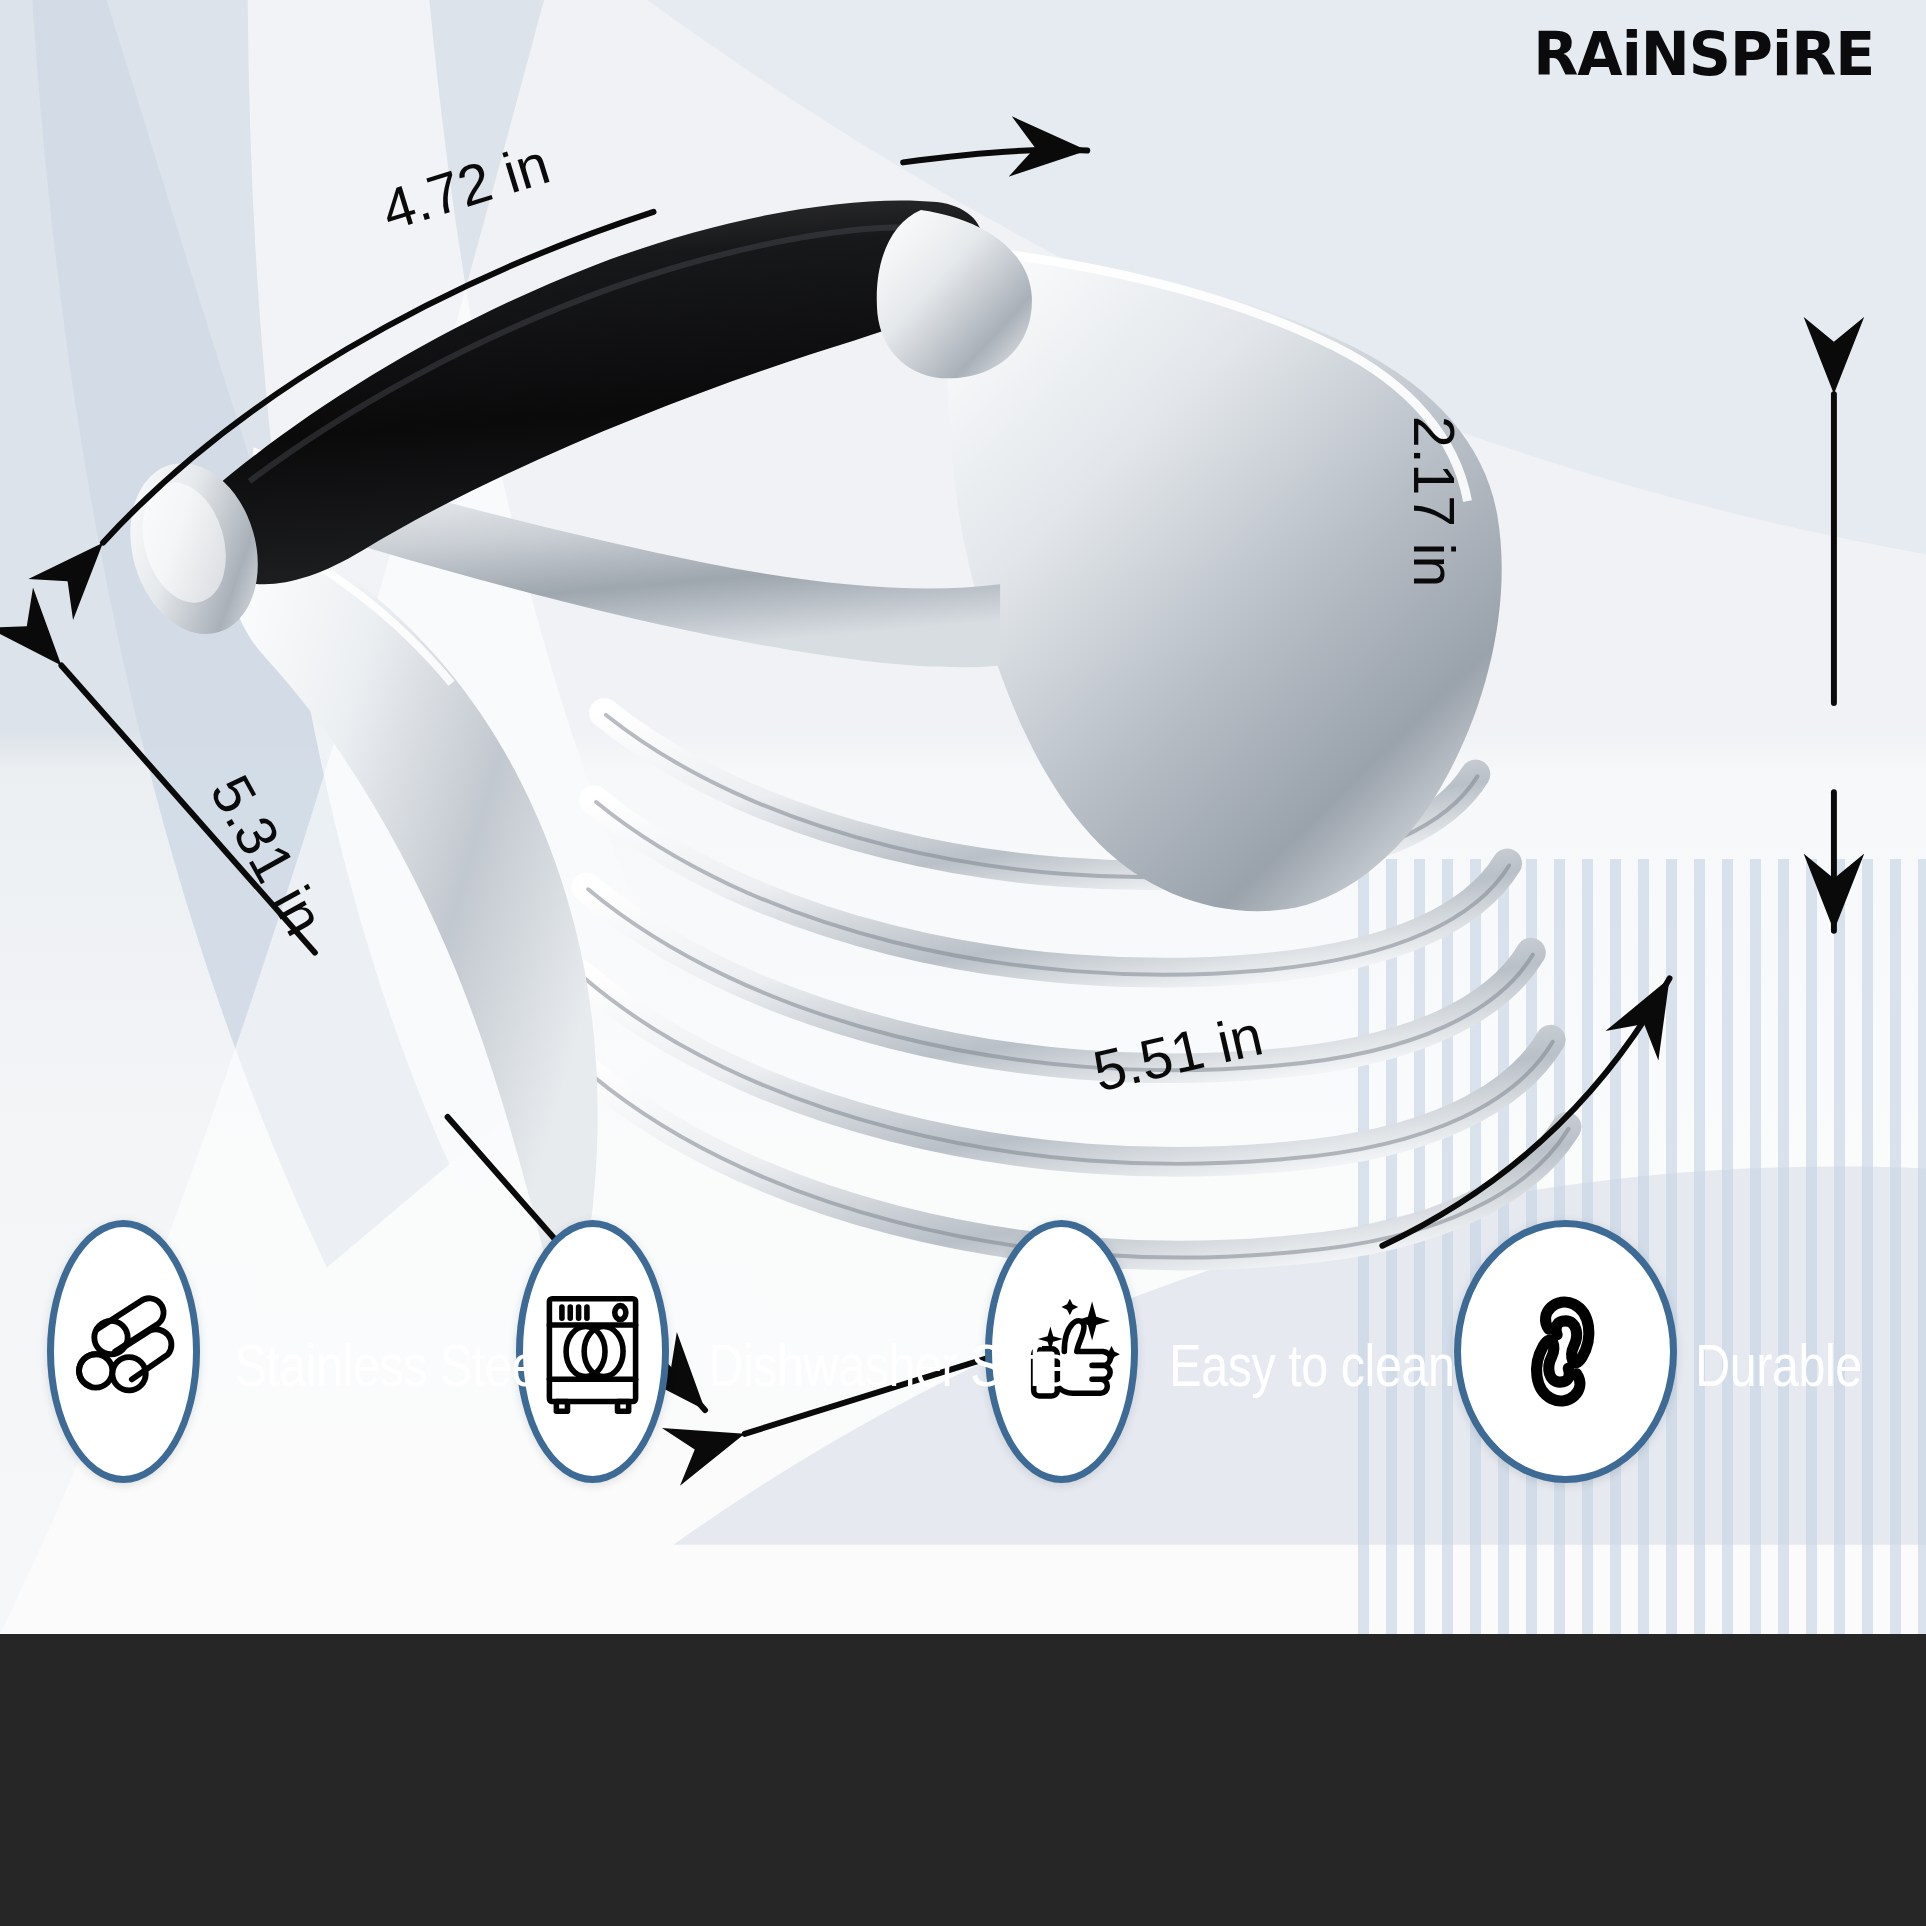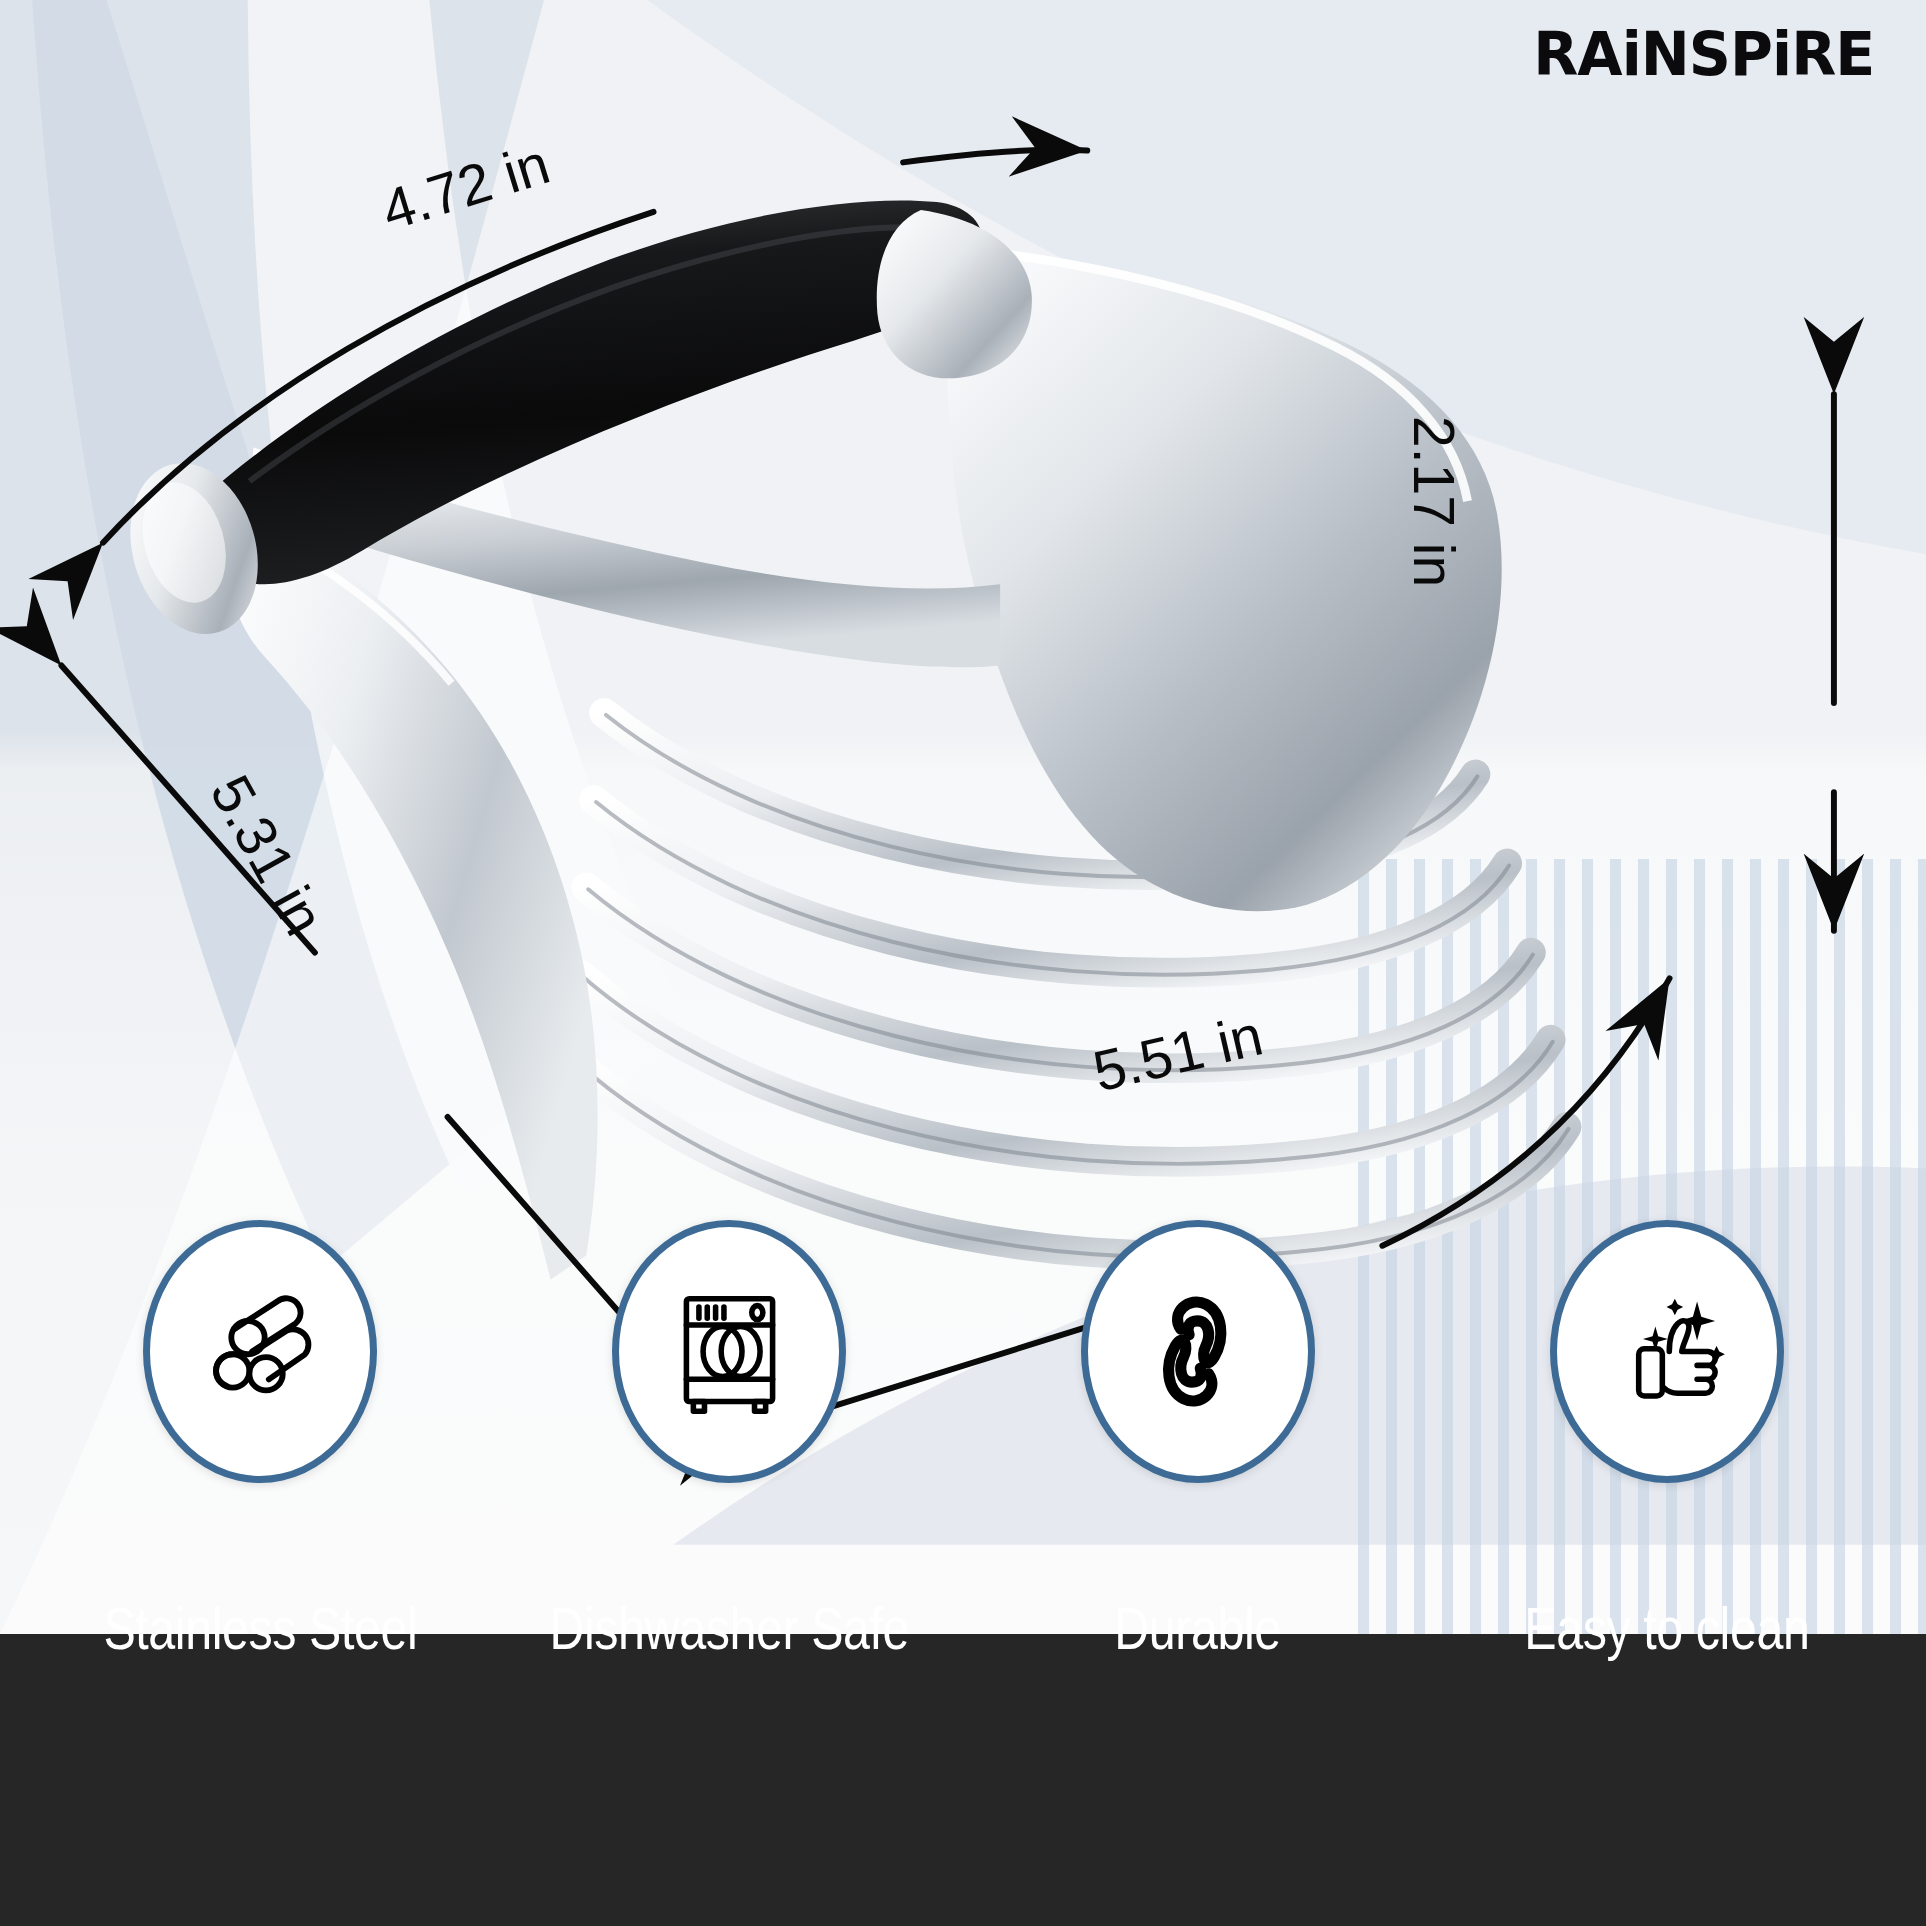--- a/index.html
+++ b/index.html
@@ -36,21 +36,21 @@
   .dim-531{left:255px;top:764px;font-size:57px;transform:rotate(61deg);transform-origin:left top;}
   .dim-217{left:1467px;top:416px;font-size:57px;transform:rotate(90deg);transform-origin:left top;}
   .dim-551{left:1087px;top:1040px;font-size:57px;transform:rotate(-13deg);transform-origin:left top;}
 
   
   .dark-band{position:absolute;left:0;top:1634px;width:1927px;height:293px;background:#262626;}
 
   
   .features{position:absolute;left:0;top:1220px;width:1927px;height:707px;
     display:flex;justify-content:space-around;align-items:flex-start;padding:0 26px;box-sizing:border-box;}
-  .feature{width:426px;display:flex;flex-direction:column;align-items:center;}
+  .feature{width:426px;display:flex;flex-direction:row;align-items:flex-start;}
   .badge{width:220px;height:249px;border-radius:50%;
     background:#ffffff;border:7px solid #3d6b96;
     display:flex;align-items:center;justify-content:center;
     box-shadow:0 2px 10px rgba(0,0,0,.12);}
   .badge svg{width:139px;height:139px;display:block;}
   .feature-label{margin-top:117px;color:#ffffff;font-size:59px;line-height:1;
     font-family:"Liberation Sans", sans-serif;letter-spacing:-0.5px;
     transform:scaleX(.82);transform-origin:center;white-space:nowrap;}
 </style>
 </head>
@@ -219,37 +219,37 @@
           <ellipse cx="58" cy="50" rx="14" ry="18"></ellipse>
           <rect x="24" y="86" width="8" height="7"></rect>
           <rect x="68" y="86" width="8" height="7"></rect>
         </svg>
       </div>
       <div class="feature-label">Dishwasher Safe</div>
     </div>
 
     <div class="feature">
       <div class="badge">
-        <svg viewBox="0 0 100 100" fill="none" stroke="#000" stroke-width="8" stroke-linecap="round" stroke-linejoin="round">
-          <path d="M38 34 C30 22 44 10 56 16 C68 22 70 40 62 54 C56 64 52 54 56 46 C60 38 58 28 50 28 C44 28 42 32 44 38"></path>
-          <path d="M58 66 C66 78 52 90 40 84 C28 78 26 60 34 46 C40 36 44 46 40 54 C36 62 38 72 46 72 C52 72 54 68 52 62"></path>
-        </svg>
-      </div>
-      <div class="feature-label">Durable</div>
-    </div>
-
-    <div class="feature">
-      <div class="badge">
         <svg viewBox="0 0 100 100" fill="none" stroke="#000" stroke-width="4" stroke-linecap="round" stroke-linejoin="round">
           <path d="M52 50 C52 42 54 34 58 30 C62 26 67 28 66 34 C65 40 62 44 61 50 L80 50 a5 5 0 0 1 0 10 L72 60 L80 60 a5 5 0 0 1 0 10 L72 70 L78 70 a5 5 0 0 1 0 10 L58 80 C54 80 50 78 48 76"></path>
           <rect x="30" y="48" width="17" height="34" rx="4"></rect>
           <path d="M72 14 L75 25 L85 28 L75 31 L72 42 L69 31 L59 28 L69 25 Z" fill="#000" stroke="none"></path>
           <path d="M42 32 L44 39 L51 41 L44 43 L42 50 L40 43 L33 41 L40 39 Z" fill="#000" stroke="none"></path>
           <path d="M56 12 L58 16 L62 18 L58 20 L56 24 L54 20 L50 18 L54 16 Z" fill="#000" stroke="none"></path>
           <path d="M86 46 L88 50 L92 52 L88 54 L86 58 L84 54 L80 52 L84 50 Z" fill="#000" stroke="none"></path>
         </svg>
       </div>
       <div class="feature-label">Easy to clean</div>
     </div>
 
+    <div class="feature">
+      <div class="badge">
+        <svg viewBox="0 0 100 100" fill="none" stroke="#000" stroke-width="8" stroke-linecap="round" stroke-linejoin="round">
+          <path d="M38 34 C30 22 44 10 56 16 C68 22 70 40 62 54 C56 64 52 54 56 46 C60 38 58 28 50 28 C44 28 42 32 44 38"></path>
+          <path d="M58 66 C66 78 52 90 40 84 C28 78 26 60 34 46 C40 36 44 46 40 54 C36 62 38 72 46 72 C52 72 54 68 52 62"></path>
+        </svg>
+      </div>
+      <div class="feature-label">Durable</div>
+    </div>
+
   </div>
 </div>
 
 
 </body></html>

